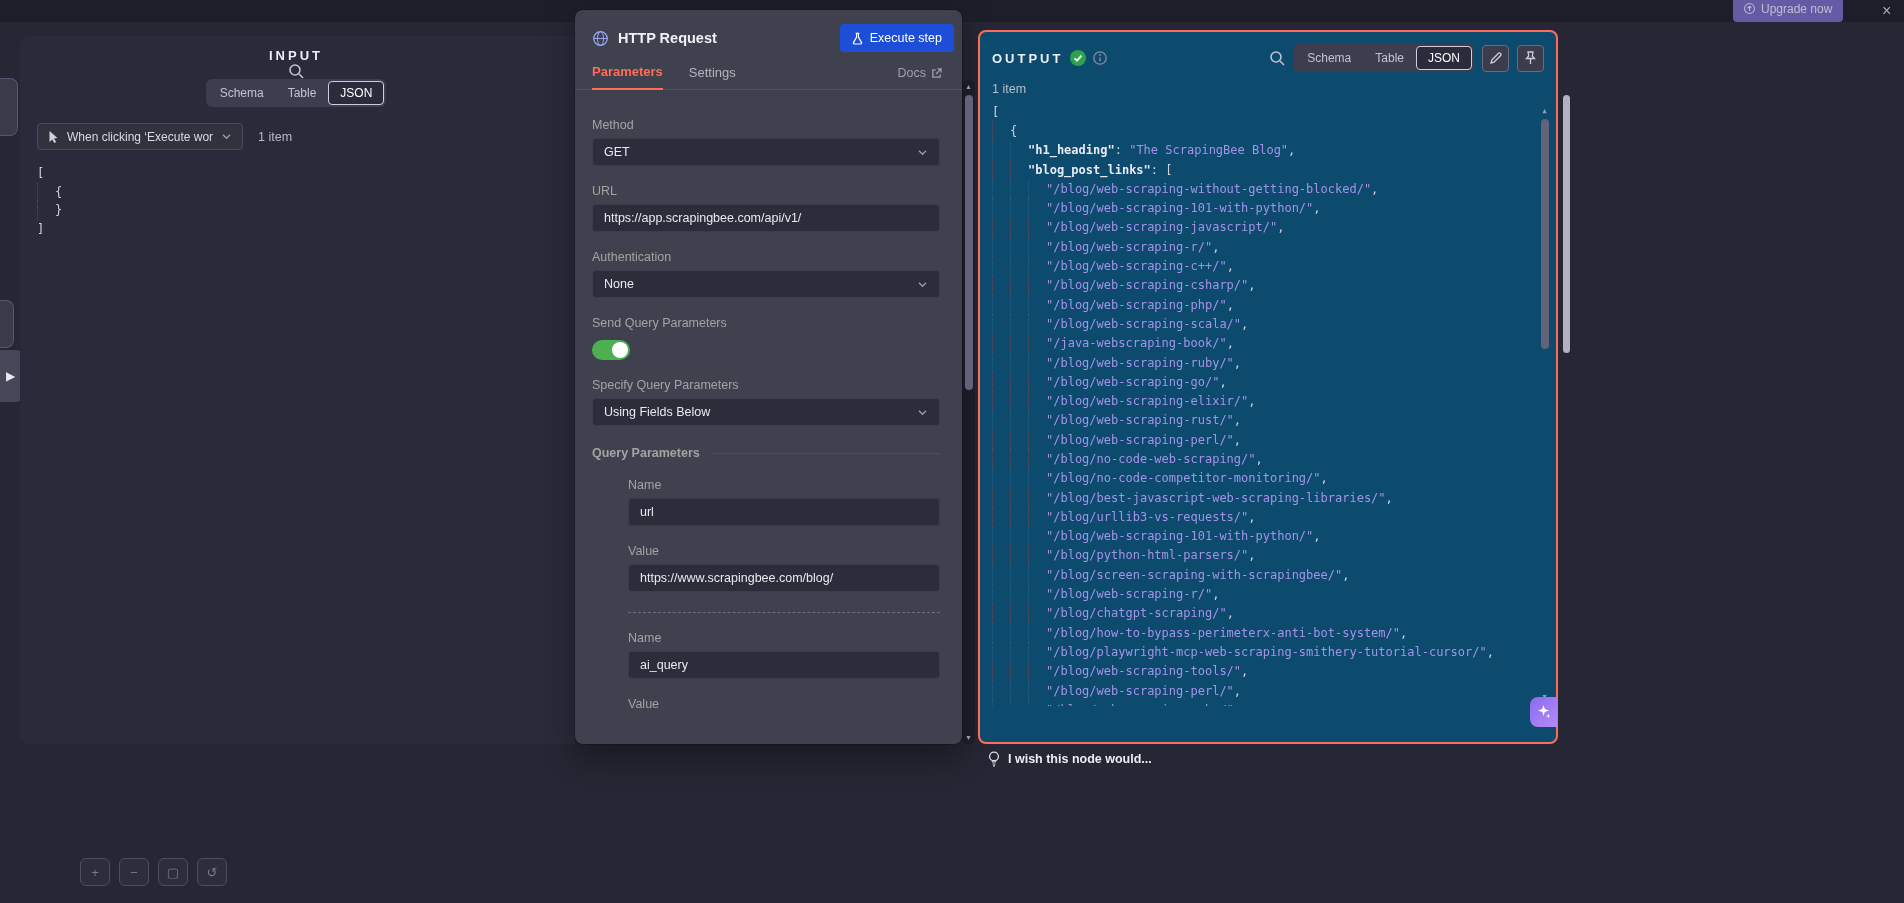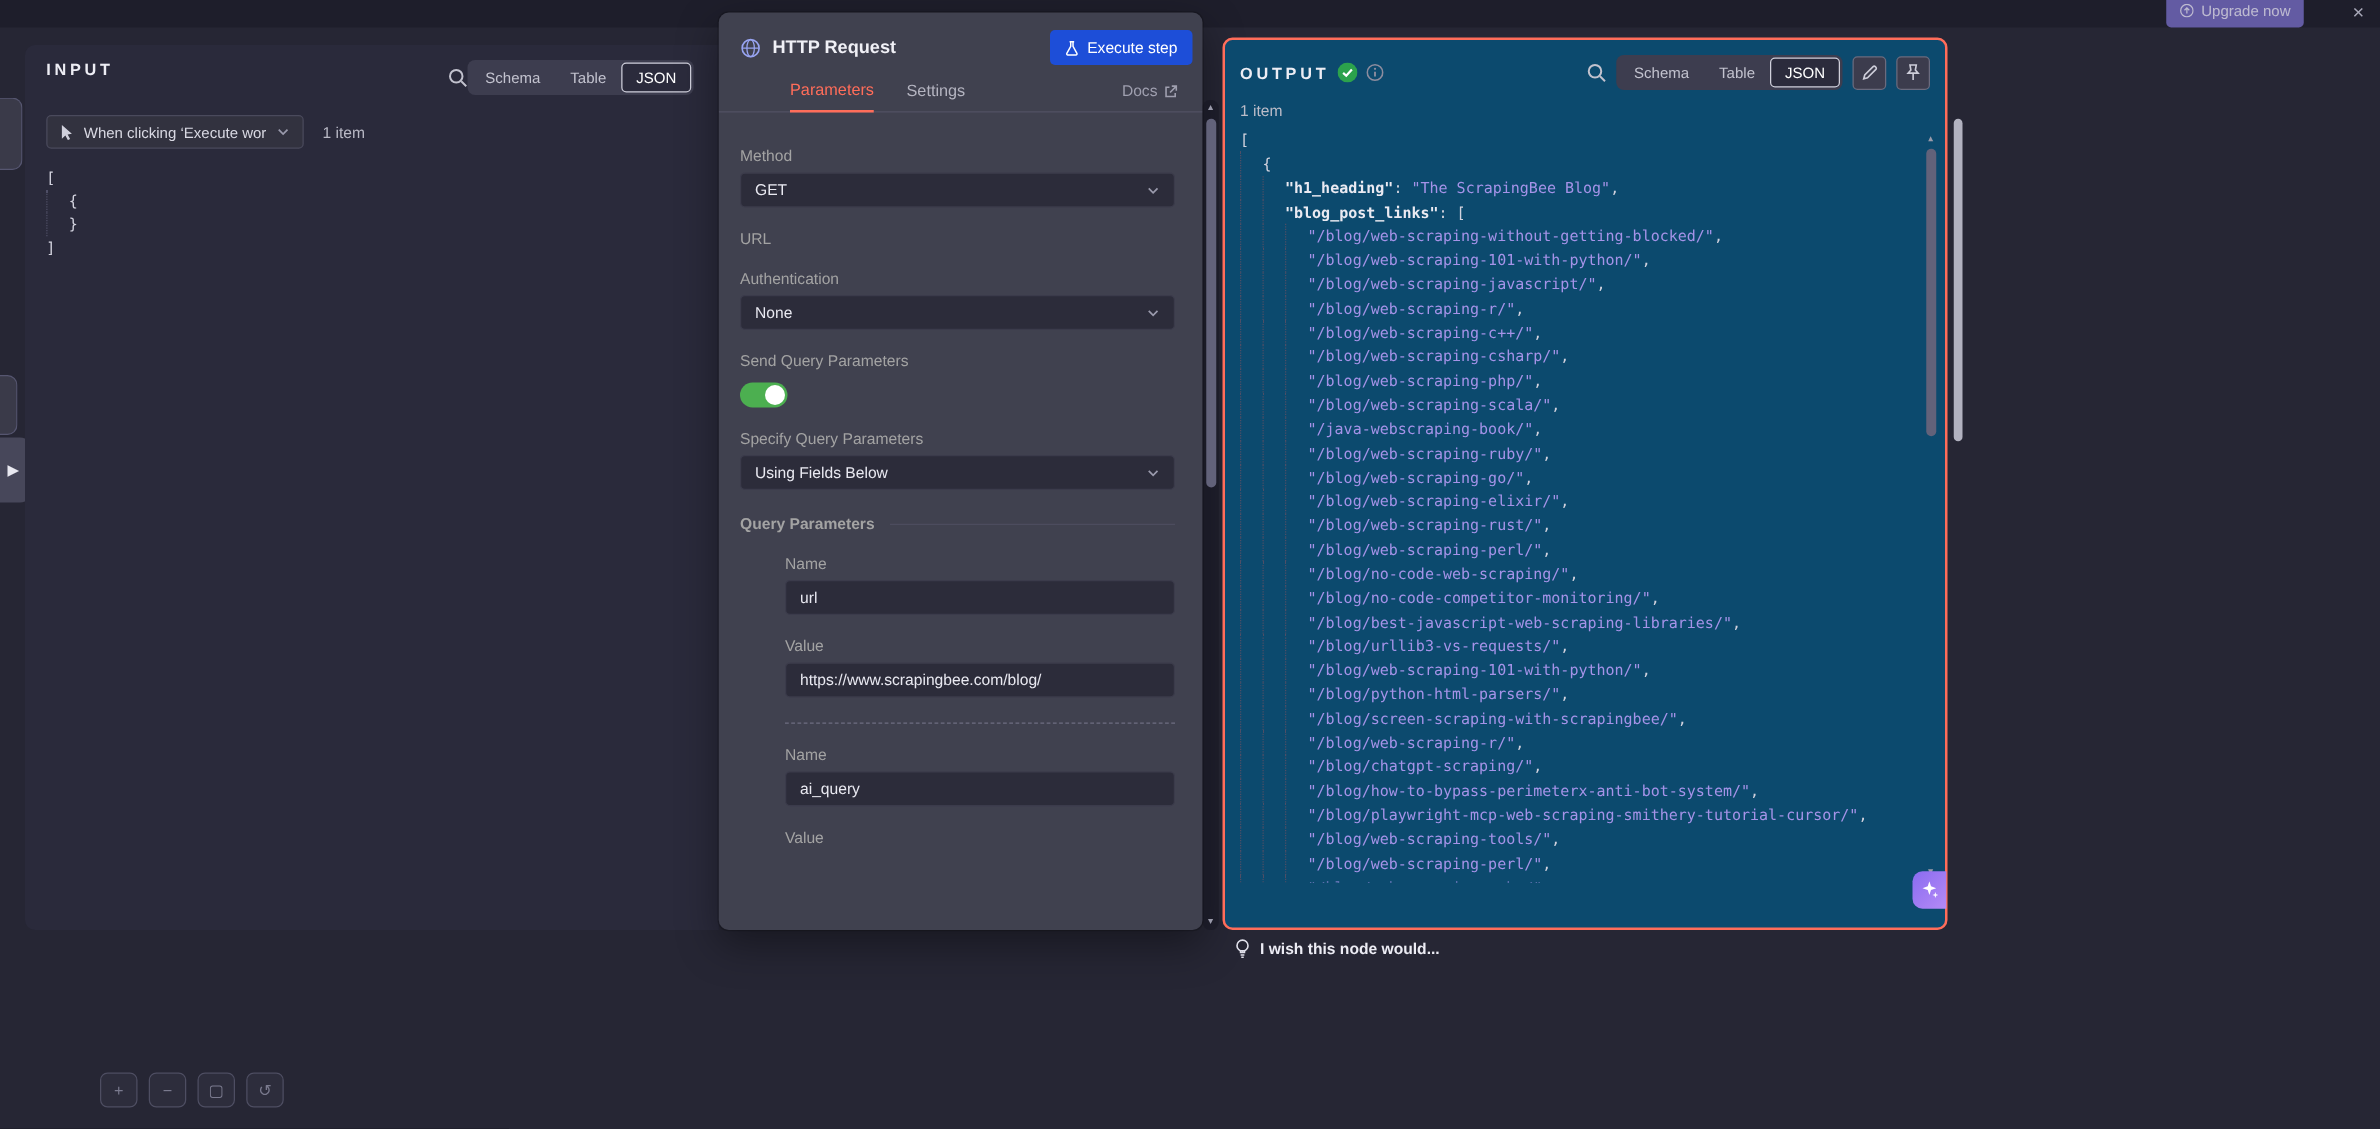--- a/index.html
+++ b/index.html
@@ -38,21 +38,21 @@
   .seg button{border:1px solid transparent;background:transparent;color:#c3c3cf;font-size:12px;
               padding:4px 11px;border-radius:4px;font-family:inherit;cursor:pointer;line-height:14px;}
   .seg button[data-active="true"]{background:#2b2b3c;border:1px solid #cfcfdb;color:#ffffff;}
   .icon-btn{width:27px;height:27px;border:1px solid #6b6b7e;border-radius:4px;background:#3c3c4d;
             display:flex;align-items:center;justify-content:center;cursor:pointer;padding:0;}
   .search-wrap{display:flex;align-items:center;color:#c2c2ce;cursor:pointer;}
 
   
   .input-panel{position:absolute;left:20px;top:36px;width:555px;height:708px;background:#2a2a3b;
                border-radius:8px 0 0 8px;overflow:hidden;}
-  .panel-head{display:flex;padding:12px 20px 0 17px;}
+  .panel-head{display:flex;align-items:center;padding:12px 20px 0 17px;flex-direction:column;}
   .run-row{display:flex;align-items:center;gap:15px;margin:16px 17px 0;}
   .run-select{display:flex;align-items:center;gap:8px;background:#32323f;border:1px solid #4a4a5c;
               border-radius:4px;height:27px;padding:0 10px;color:#d9d9e3;font-size:12px;width:206px;
               box-sizing:border-box;cursor:pointer;}
   .run-select .lbl{white-space:nowrap;overflow:hidden;flex:1;}
   .items-count{color:#b9b9c5;font-size:12.5px;}
 
   .json-view{margin-top:14px;padding-left:17px;font-family:"DejaVu Sans Mono",monospace;
              font-size:12px;color:#d2d2de;}
   .jline{display:flex;align-items:center;height:18.5px;white-space:pre;}
@@ -64,21 +64,21 @@
   
   .node-panel{position:absolute;left:575px;top:10px;width:387px;height:734px;background:#40414f;
               border-radius:8px;box-shadow:0 0 0 1px rgba(0,0,0,.18),0 12px 32px rgba(0,0,0,.38);overflow:hidden;}
   .np-head{display:flex;align-items:center;padding:14px 8px 0 17px;gap:9px;}
   .np-title{font-size:14.5px;font-weight:700;color:#f0f0f6;margin:0;}
   .execute-btn{display:flex;align-items:center;gap:7px;background:#1d4ed8;color:#fff;border:none;
                border-radius:4px;height:28px;padding:0 12px;font-size:12.5px;font-weight:400;cursor:pointer;
                font-family:inherit;}
   .np-tabs{display:flex;align-items:flex-end;gap:26px;padding:12px 20px 0 17px;border-bottom:1px solid #515164;}
   .tab{font-size:13px;padding-bottom:9px;color:#b4b4c0;cursor:pointer;}
-  .tab[data-active="true"]{color:#ff6d5a;font-weight:400;border-bottom:2px solid #ff6d5a;margin-bottom:-1px;margin-left:40px;}
+  .tab[data-active="true"]{color:#ff6d5a;font-weight:700;border-bottom:2px solid #ff6d5a;margin-bottom:-1px;}
   .docs{margin-left:auto;color:#9f9faf;font-size:12.5px;display:flex;gap:5px;align-items:center;
         padding-bottom:9px;cursor:pointer;}
   .np-content{padding:12px 22px 0 17px;}
   .import-row{display:flex;margin-top:2px;}
   .import-btn{margin-left:auto;height:26px;padding:0 12px;background:#474758;border:1px solid #6b6b7e;
               border-radius:4px;color:#dedee8;font-size:12.5px;cursor:pointer;font-family:inherit;}
   .flabel{font-size:12.5px;color:#a3a3a3;margin:18px 0 6px;}
   .flabel.first{margin-top:16px;}
   .fcontrol{height:26px;background:#2c2c3a;border:1px solid #3b3b4b;border-radius:4px;display:flex;
             align-items:center;padding:0 11px;color:#e9e9f1;font-size:12.5px;overflow:hidden;
@@ -226,20 +226,23 @@
       <div class="fcontrol fselect">
         <span>GET</span>
         <span style="display:flex;">
             <svg width="11" height="7" viewBox="0 0 12 8">
               <polyline points="2,2 6,6 10,2" fill="none" stroke="#9a9aac" stroke-width="1.6"></polyline>
             </svg>
           </span>
       </div>
 
       <div class="flabel">URL</div>
+      <div class="fcontrol">
+        <span>https://app.scrapingbee.com/api/v1/</span>
+      </div>
 
       <div class="flabel">Authentication</div>
       <div class="fcontrol fselect">
         <span>None</span>
         <span style="display:flex;">
             <svg width="11" height="7" viewBox="0 0 12 8">
               <polyline points="2,2 6,6 10,2" fill="none" stroke="#9a9aac" stroke-width="1.6"></polyline>
             </svg>
           </span>
       </div>

